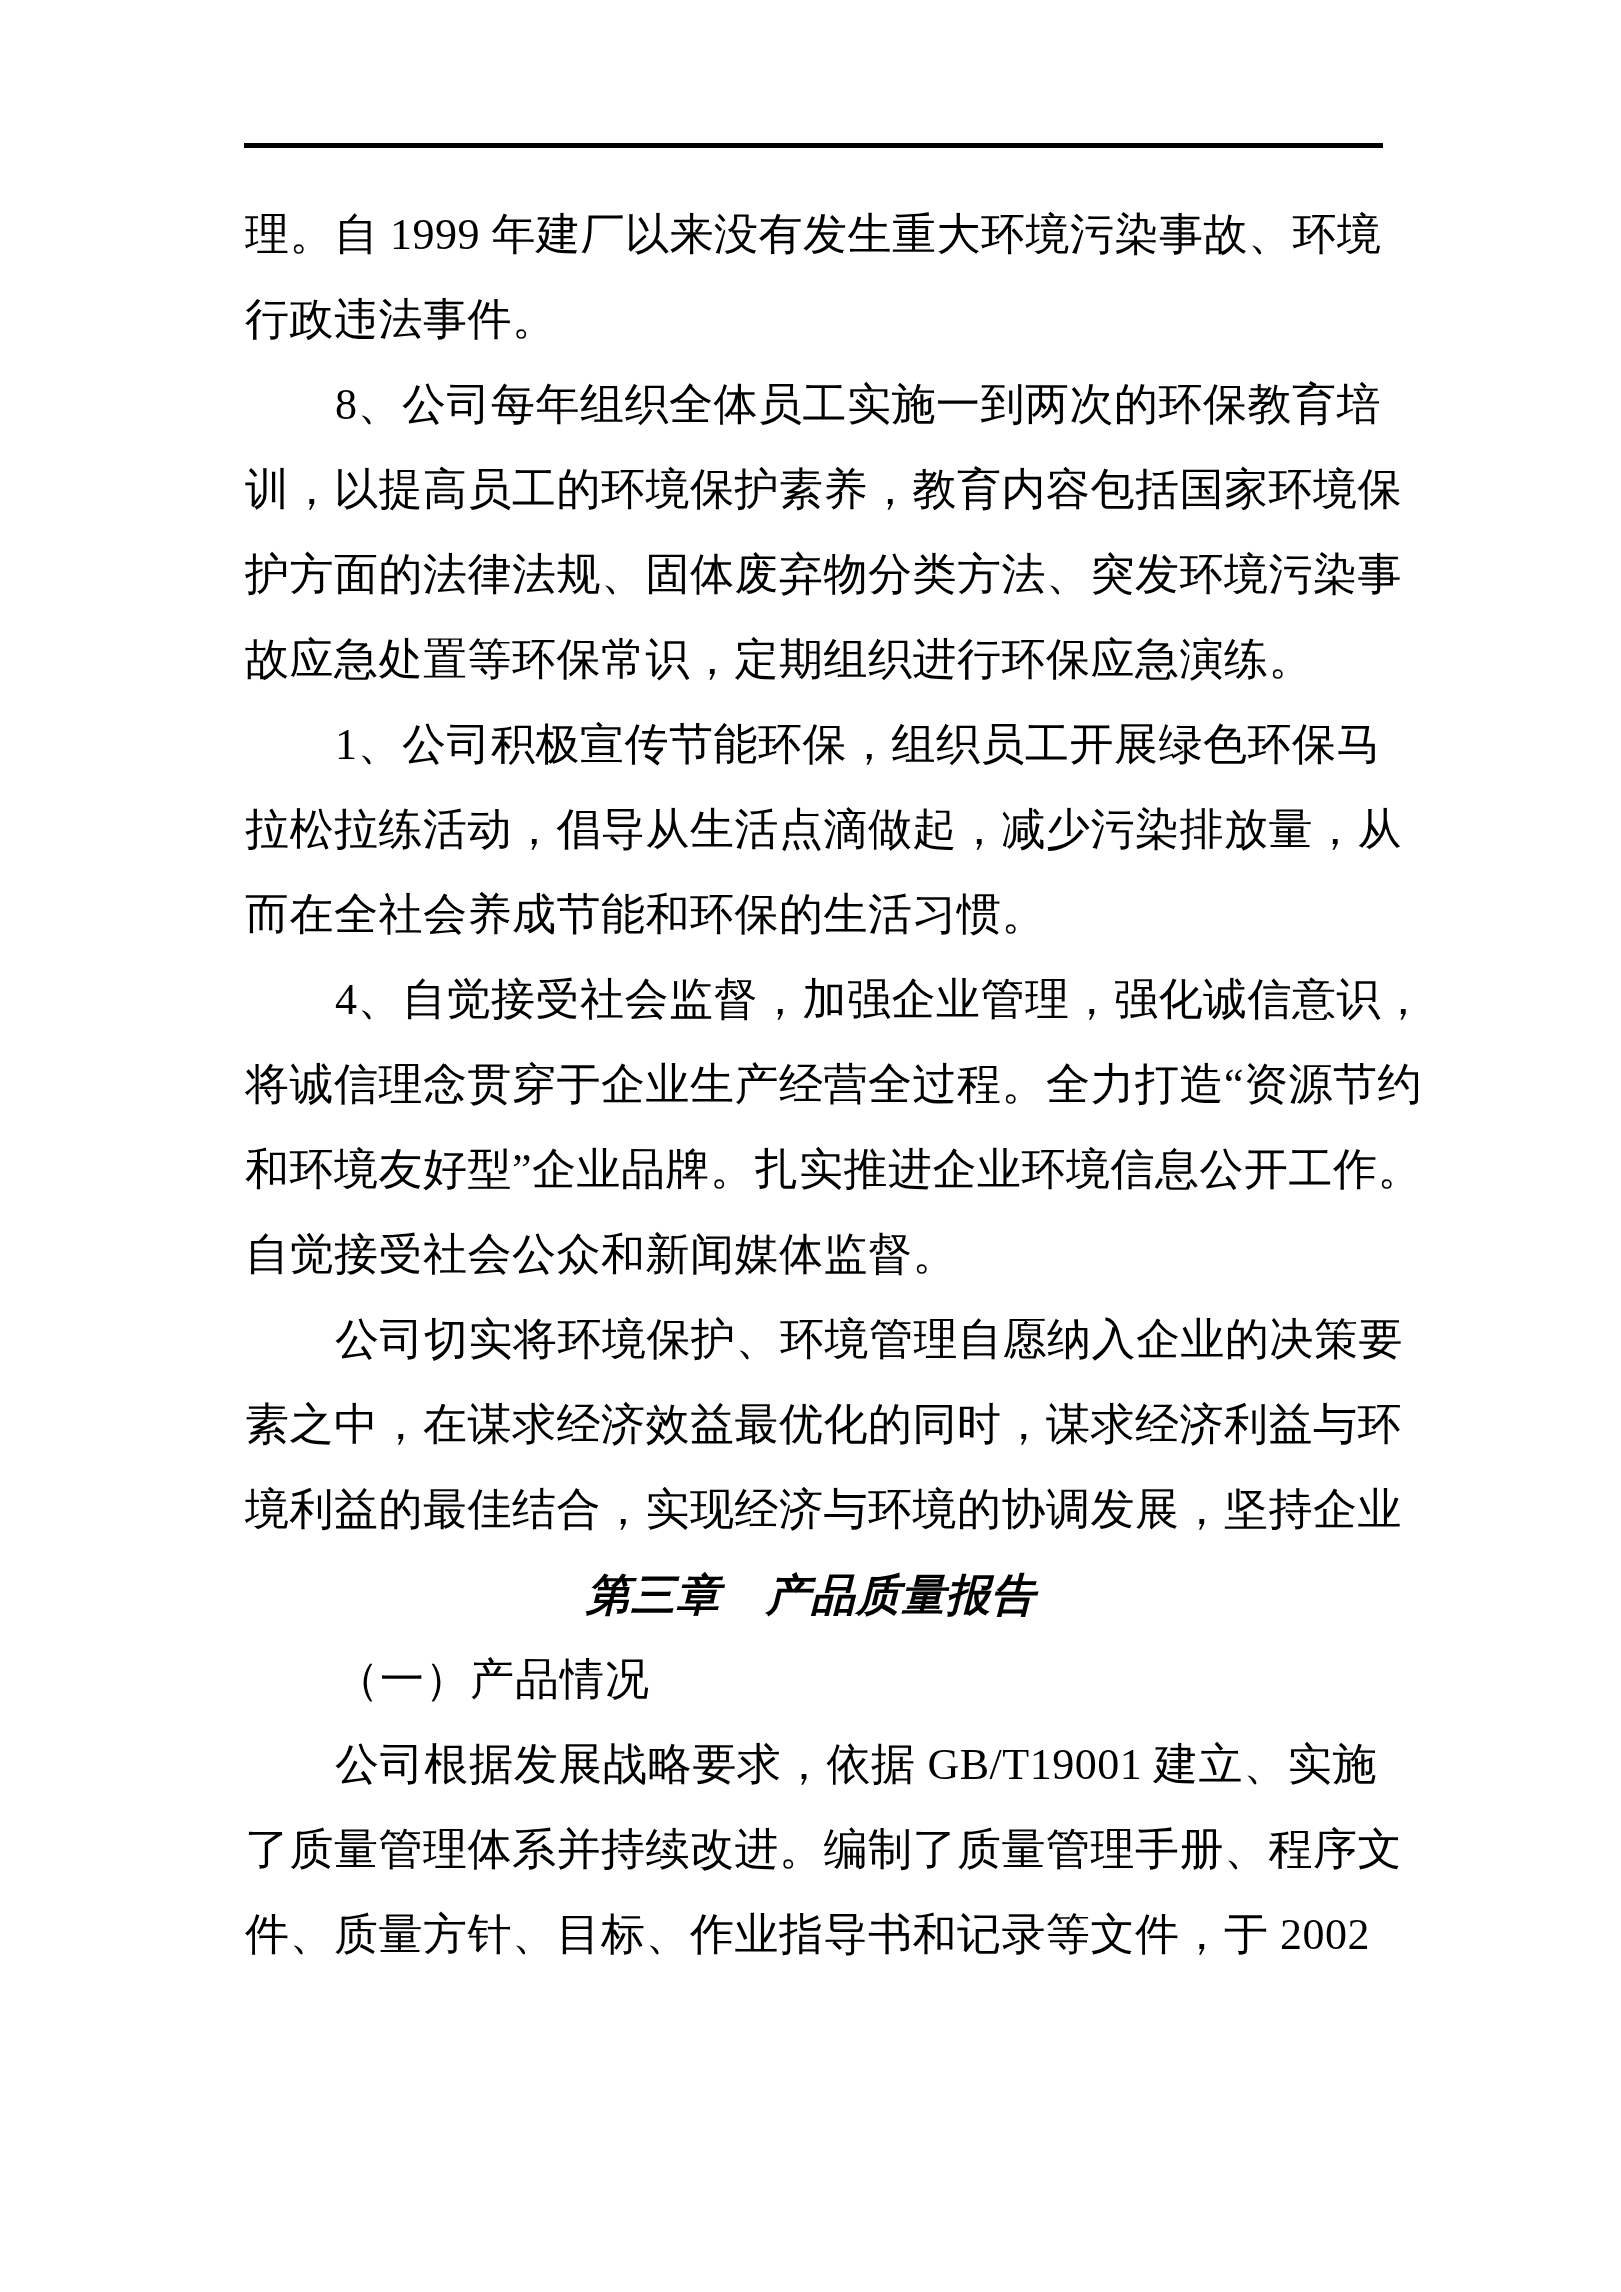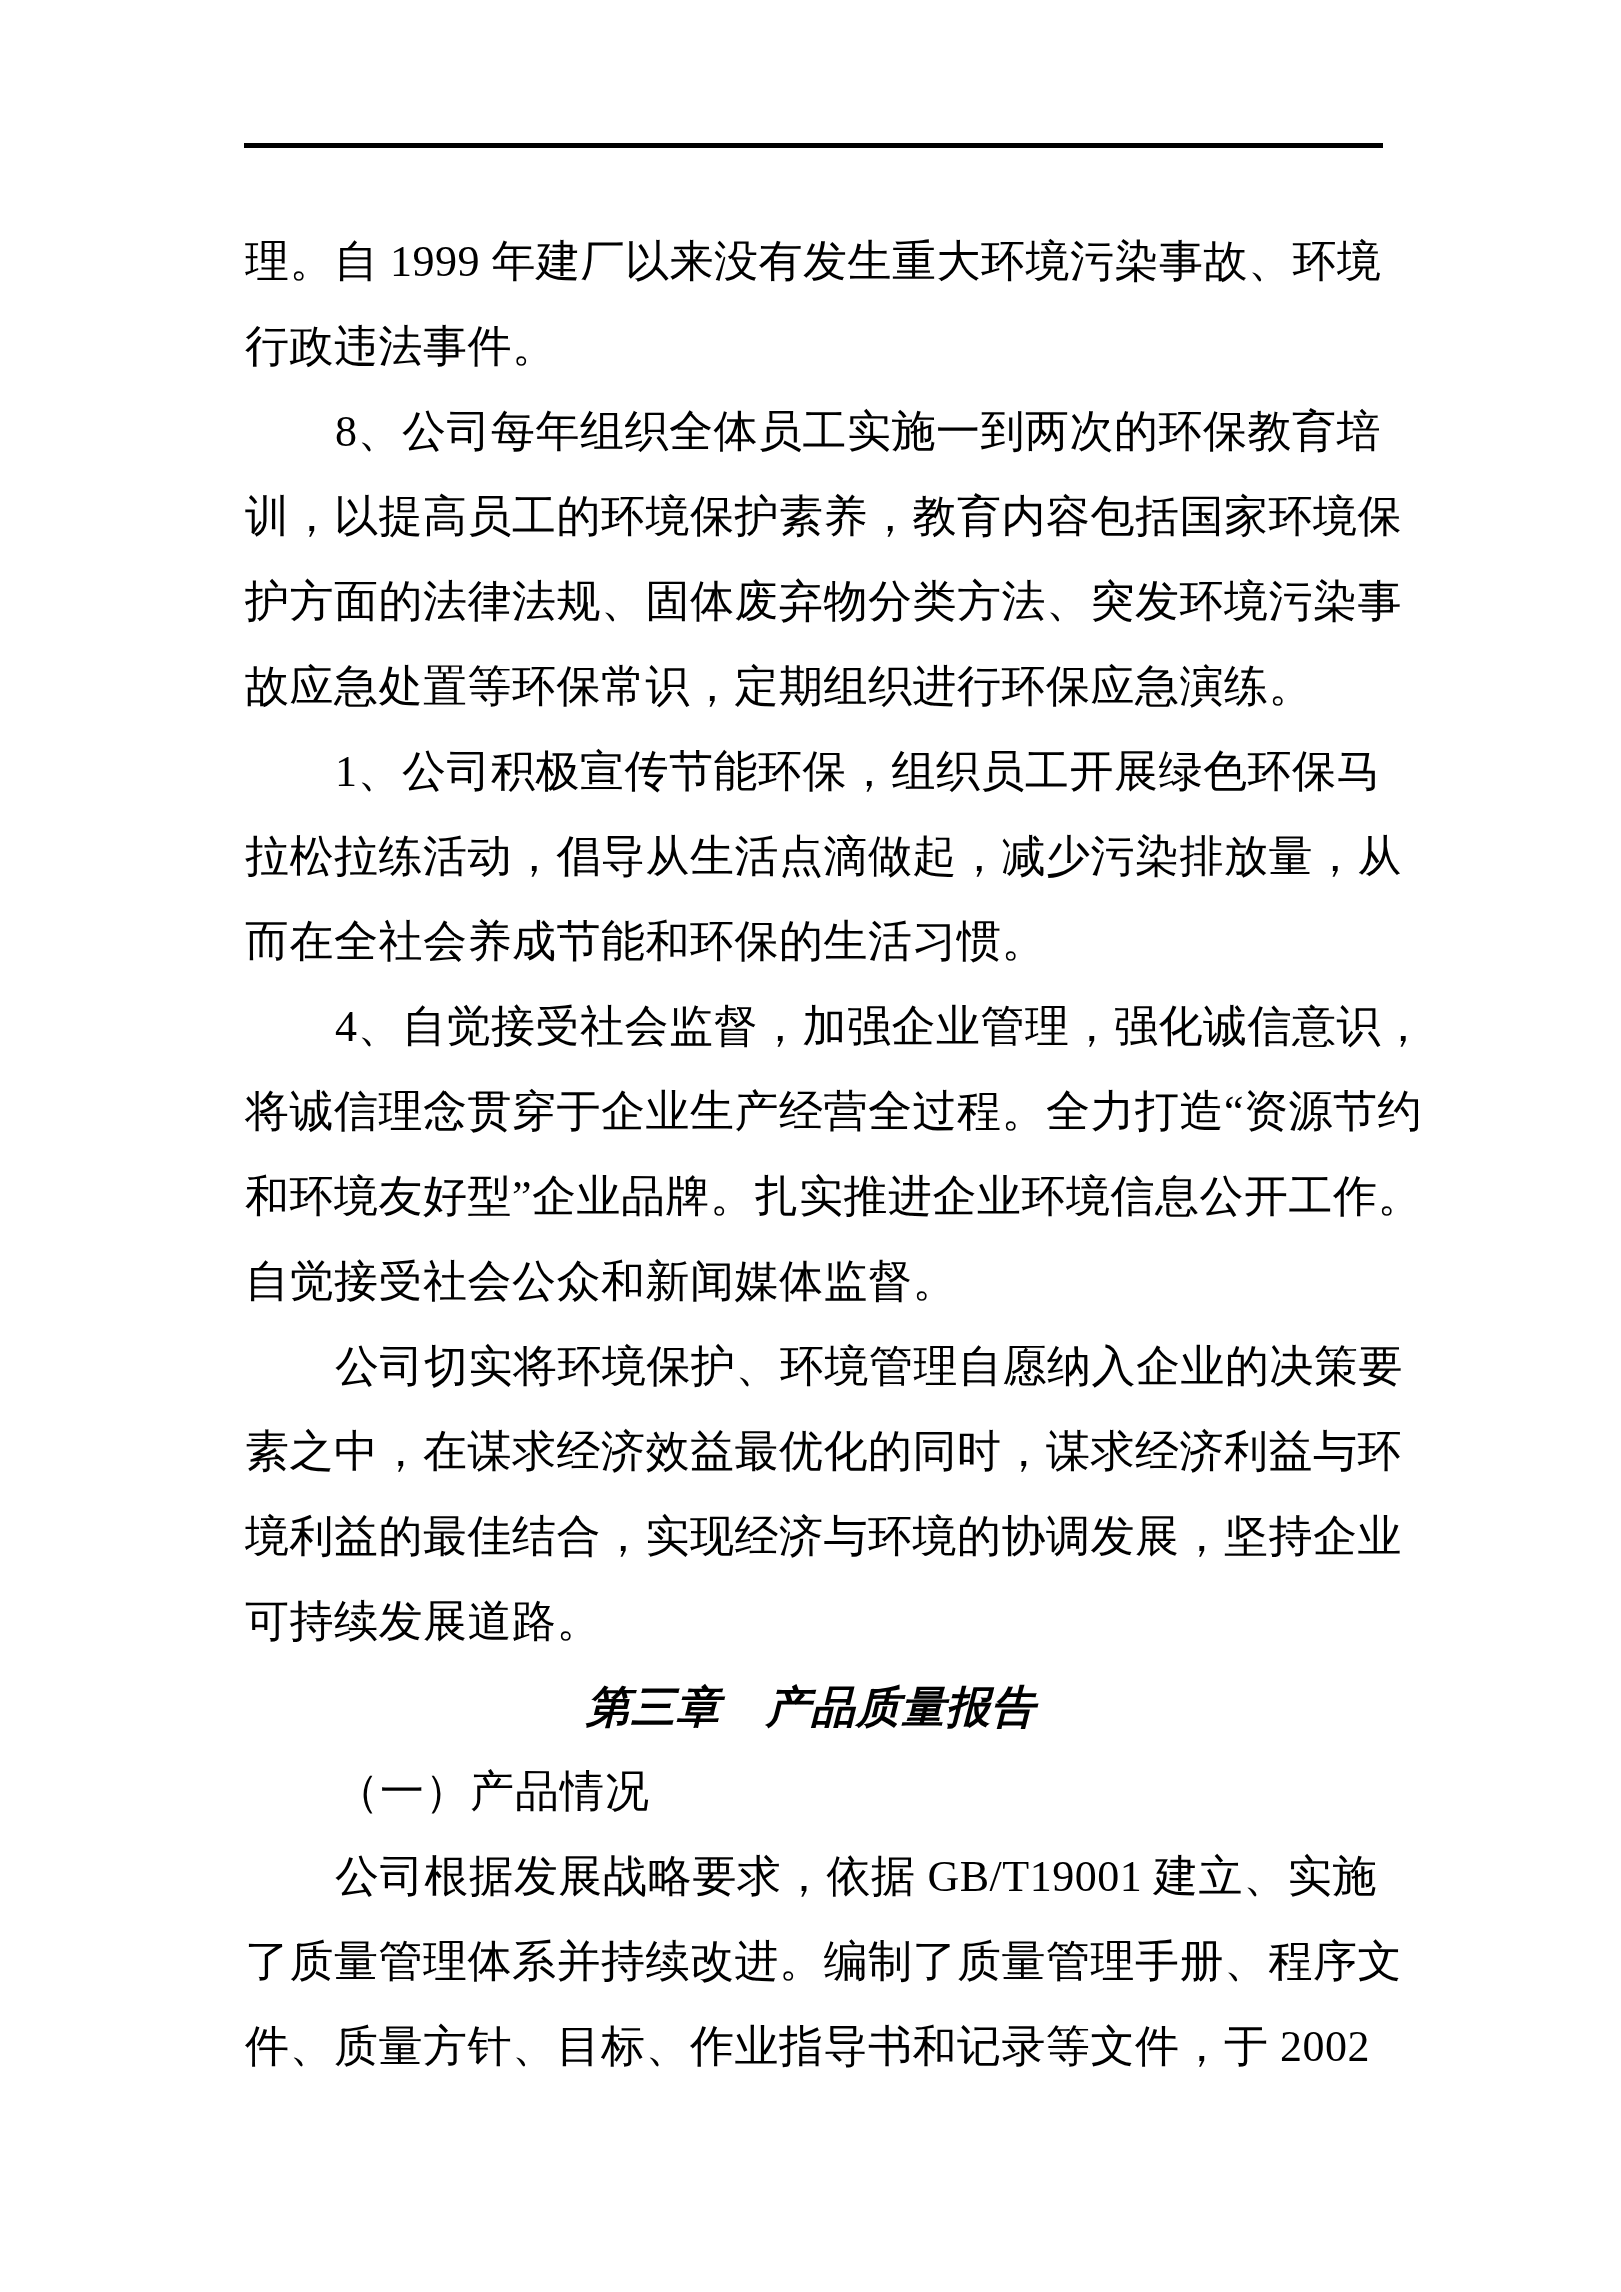--- a/index.html
+++ b/index.html
@@ -21,21 +21,21 @@
     position: absolute;
     left: 244px;
     top: 143px;
     width: 1139px;
     height: 4.9px;
     background: #000000;
   }
   .doc-body {
     position: absolute;
     left: 245px;
-    top: 219px;
+    top: 192px;
     width: 1132px;
   }
   .line {
     height: 85px;
     line-height: 85px;
     font-size: 44px;
     white-space: nowrap;
     text-align: left;
     letter-spacing: 0.5px;
   }
@@ -76,21 +76,20 @@
       <div class="line indent full">1、公司积极宣传节能环保，组织员工开展绿色环保马</div>
       <div class="line full">拉松拉练活动，倡导从生活点滴做起，减少污染排放量，从</div>
       <div class="line">而在全社会养成节能和环保的生活习惯。</div>
       <div class="line indent full">4、自觉接受社会监督，加强企业管理，强化诚信意识，</div>
       <div class="line full">将诚信理念贯穿于企业生产经营全过程。全力打造“资源节约</div>
       <div class="line full">和环境友好型”企业品牌。扎实推进企业环境信息公开工作。</div>
       <div class="line">自觉接受社会公众和新闻媒体监督。</div>
       <div class="line indent full">公司切实将环境保护、环境管理自愿纳入企业的决策要</div>
       <div class="line full">素之中，在谋求经济效益最优化的同时，谋求经济利益与环</div>
       <div class="line full">境利益的最佳结合，实现经济与环境的协调发展，坚持企业</div>
-      <div class="line">可持续发展道路。</div>
       <div class="line heading">第三章　产品质量报告</div>
       <div class="line indent section">（一）产品情况</div>
       <div class="line indent full">公司根据发展战略要求，依据 GB/T19001 建立、实施</div>
       <div class="line full">了质量管理体系并持续改进。编制了质量管理手册、程序文</div>
       <div class="line">件、质量方针、目标、作业指导书和记录等文件，于 2002</div>
     </div>
 </div>
 
 
 </body></html>

